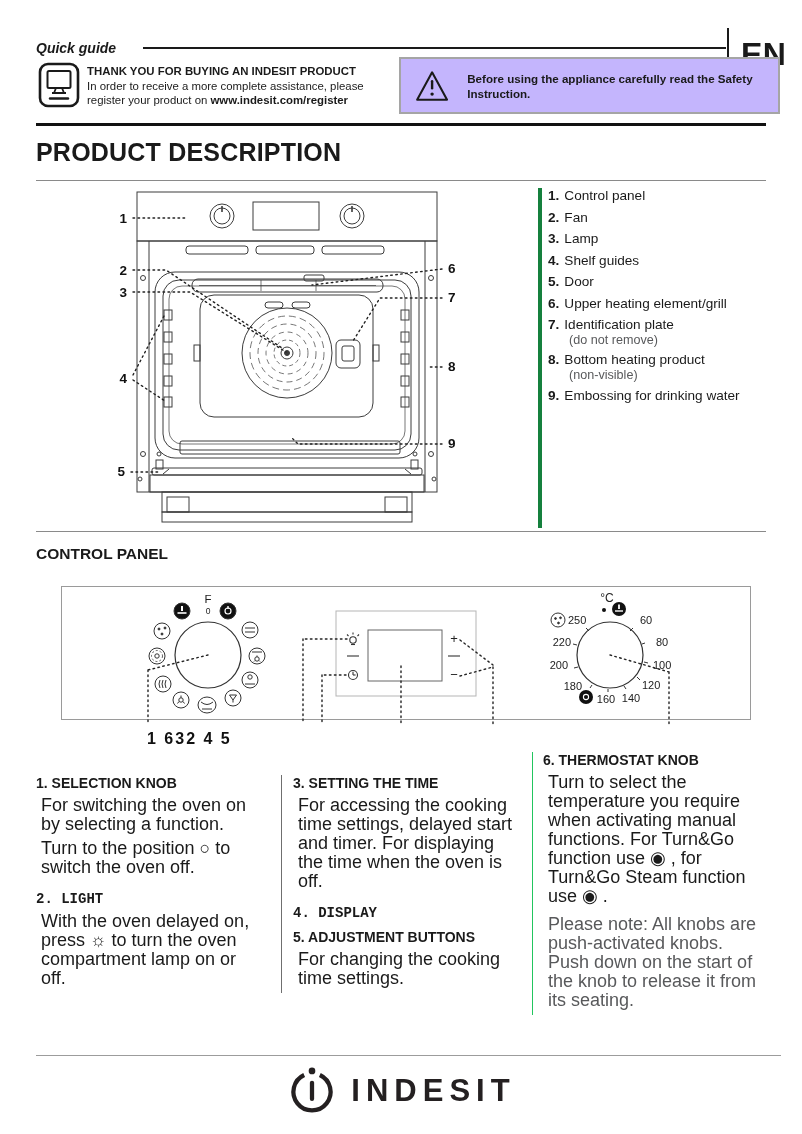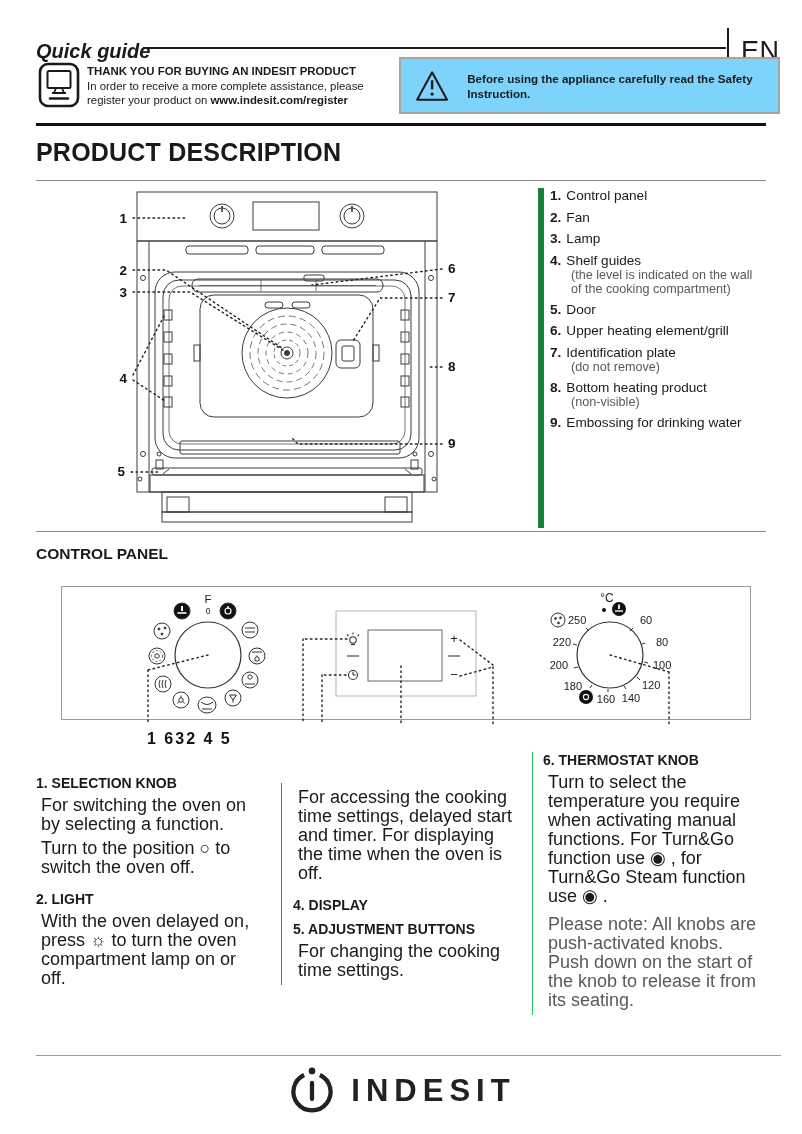--- a/index.html
+++ b/index.html
@@ -1,53 +1,53 @@
 <!DOCTYPE html>
 <html><head>
 <meta charset="utf-8">
 <style>
   html,body{margin:0;padding:0;background:#e8e8e8;}
   .page{position:relative;width:802px;height:1134px;background:#ffffff;margin:0 auto;
         font-family:"Liberation Sans","DejaVu Sans",sans-serif;color:#1a1a1a;overflow:hidden;}
   
-  .hdr-title{position:absolute;left:36px;top:40px;font-size:20px;font-weight:bold;font-style:italic;}
+  .hdr-title{position:absolute;left:36px;top:40px;font-size:14px;font-weight:bold;font-style:italic;}
   .hdr-rule{position:absolute;left:143px;top:47px;width:583px;height:2px;background:#1a1a1a;}
   .hdr-vbar{position:absolute;left:727px;top:28px;width:2px;height:44px;background:#1a1a1a;}
-  .hdr-lang{position:absolute;left:741px;top:36px;font-size:27px;font-weight:normal;letter-spacing:.5px;}
+  .hdr-lang{position:absolute;left:741px;top:36px;font-size:32px;font-weight:bold;letter-spacing:.5px;}
   
   .thanks{position:absolute;left:38px;top:62px;display:flex;gap:7px;width:350px;}
   .thanks-icon{flex:0 0 auto;}
   .thanks-text{font-size:11.4px;line-height:14.5px;padding-top:2px;}
   .thanks-text .b{font-weight:bold;}
-  .warnbox{position:absolute;left:399px;top:57px;width:381px;height:57px;background:#7dd3fc;
+  .warnbox{position:absolute;left:399px;top:57px;width:381px;height:57px;background:#c4b5fd;
            border:2px solid #a5a5a5;box-sizing:border-box;display:flex;align-items:center;gap:18px;padding:0 10px 0 14px;}
   .warn-text{font-size:11.6px;font-weight:bold;line-height:15px;}
   .rule-thick{position:absolute;left:36px;top:123px;width:730px;height:3px;background:#111;}
   
   .pd-title{position:absolute;left:36px;top:138px;font-size:25px;font-weight:800;letter-spacing:.2px;}
   .rule-thin1{position:absolute;left:36px;top:180px;width:730px;height:1px;background:#8a8a8a;}
   .oven-fig{position:absolute;left:36px;top:185px;}
-  .pd-list{position:absolute;left:538px;top:188px;width:227px;height:340px;border-left:6px solid #15803d;
+  .pd-list{position:absolute;left:538px;top:188px;width:227px;height:340px;border-left:4px solid #15803d;
            padding-left:6px;box-sizing:border-box;}
   .pd-item{margin-bottom:5px;font-size:13.6px;line-height:16.5px;}
   .pd-num{font-weight:bold;margin-right:5px;}
   .pd-note{color:#58595b;font-size:12.6px;line-height:13.8px;padding-left:21px;}
   .pd-note:empty{display:none;}
   .rule-thin2{position:absolute;left:36px;top:531px;width:730px;height:1px;background:#8a8a8a;}
   
   .cp-title{position:absolute;left:36px;top:545px;font-size:15.5px;font-weight:800;}
   .cp-fig{position:absolute;left:61px;top:586px;}
   
   .cols{position:absolute;left:36px;top:752px;width:730px;display:flex;align-items:center;}
   .col{box-sizing:border-box;min-height:188px;}
   .col1{width:245px;padding-right:12px;}
   .col2{width:251px;border-left:1px solid #6f6f6f;padding-left:11px;padding-right:10px;}
   .col3{width:234px;border-left:1px solid #22c55e;padding-left:10px;}
   .sec-h{font-size:14px;font-weight:800;margin:0 0 3px 0;}
-  .sec-h.space{margin-top:14px;}
+  .sec-h.space{margin-top:14px;font-family:Liberation Mono, monospace;}
   .col p{font-size:18px;line-height:19px;margin:5px;}
   .col p.gray{color:#58595b;margin-top:9px;}
   
   .foot-rule{position:absolute;left:36px;top:1055px;width:745px;height:1px;background:#9c9c9c;}
   .logo{position:absolute;left:0;top:1062px;width:802px;display:flex;justify-content:center;align-items:center;gap:13px;}
   .brand{font-size:31px;font-weight:800;letter-spacing:6px;color:#242021;padding-top:4px;}
   svg{display:block;}
   text{font-family:"Liberation Sans","DejaVu Sans",sans-serif;}
   .callout{font-size:13.5px;font-weight:bold;fill:#111;}
 </style>
@@ -200,21 +200,21 @@
     <text class="callout" x="412" y="88">6</text>
     <text class="callout" x="412" y="117">7</text>
     <text class="callout" x="412" y="186">8</text>
     <text class="callout" x="412" y="263">9</text>
   </svg>
 
   <div class="pd-list">
     <div class="pd-item"><span class="pd-num">1.</span><span>Control panel</span></div>
     <div class="pd-item"><span class="pd-num">2.</span><span>Fan</span></div>
     <div class="pd-item"><span class="pd-num">3.</span><span>Lamp</span></div>
-    <div class="pd-item"><span class="pd-num">4.</span><span>Shelf guides</span><div class="pd-note">(the level is indicated on the wall of the cooking compartment)</div></div>
+    <div class="pd-item"><span class="pd-num">4.</span><span>Shelf guides</span></div>
     <div class="pd-item"><span class="pd-num">5.</span><span>Door</span></div>
     <div class="pd-item"><span class="pd-num">6.</span><span>Upper heating element/grill</span></div>
     <div class="pd-item"><span class="pd-num">7.</span><span>Identification plate</span><div class="pd-note">(do not remove)</div></div>
     <div class="pd-item"><span class="pd-num">8.</span><span>Bottom heating product</span><div class="pd-note">(non-visible)</div></div>
     <div class="pd-item"><span class="pd-num">9.</span><span>Embossing for drinking water</span></div>
   </div>
 
   <div class="rule-thin2"></div>
   <div class="cp-title">CONTROL PANEL</div>
 
@@ -355,20 +355,21 @@
 
   <div class="cols">
     <div class="col col1">
       <div class="sec-h">1. SELECTION KNOB</div>
       <p>For switching the oven on by selecting a function.</p>
       <p>Turn to the position ○ to switch the oven off.</p>
       <div class="sec-h space">2. LIGHT</div>
       <p>With the oven delayed on, press ☼ to turn the oven compartment lamp on or off.</p>
     </div>
     <div class="col col2">
+      <div class="sec-h">3. SETTING THE TIME</div>
       <p>For accessing the cooking time settings, delayed start and timer. For displaying the time when the oven is off.</p>
       <div class="sec-h space">4. DISPLAY</div>
       <div class="sec-h" style="margin-top:8px;">5. ADJUSTMENT BUTTONS</div>
       <p>For changing the cooking time settings.</p>
     </div>
     <div class="col col3">
       <div class="sec-h">6. THERMOSTAT KNOB</div>
       <p>Turn to select the temperature you require when activating manual functions. For Turn&amp;Go function use ◉ , for Turn&amp;Go Steam function use ◉ .</p>
       <p class="gray">Please note: All knobs are push-activated knobs. Push down on the start of the knob to release it from its seating.</p>
     </div>

